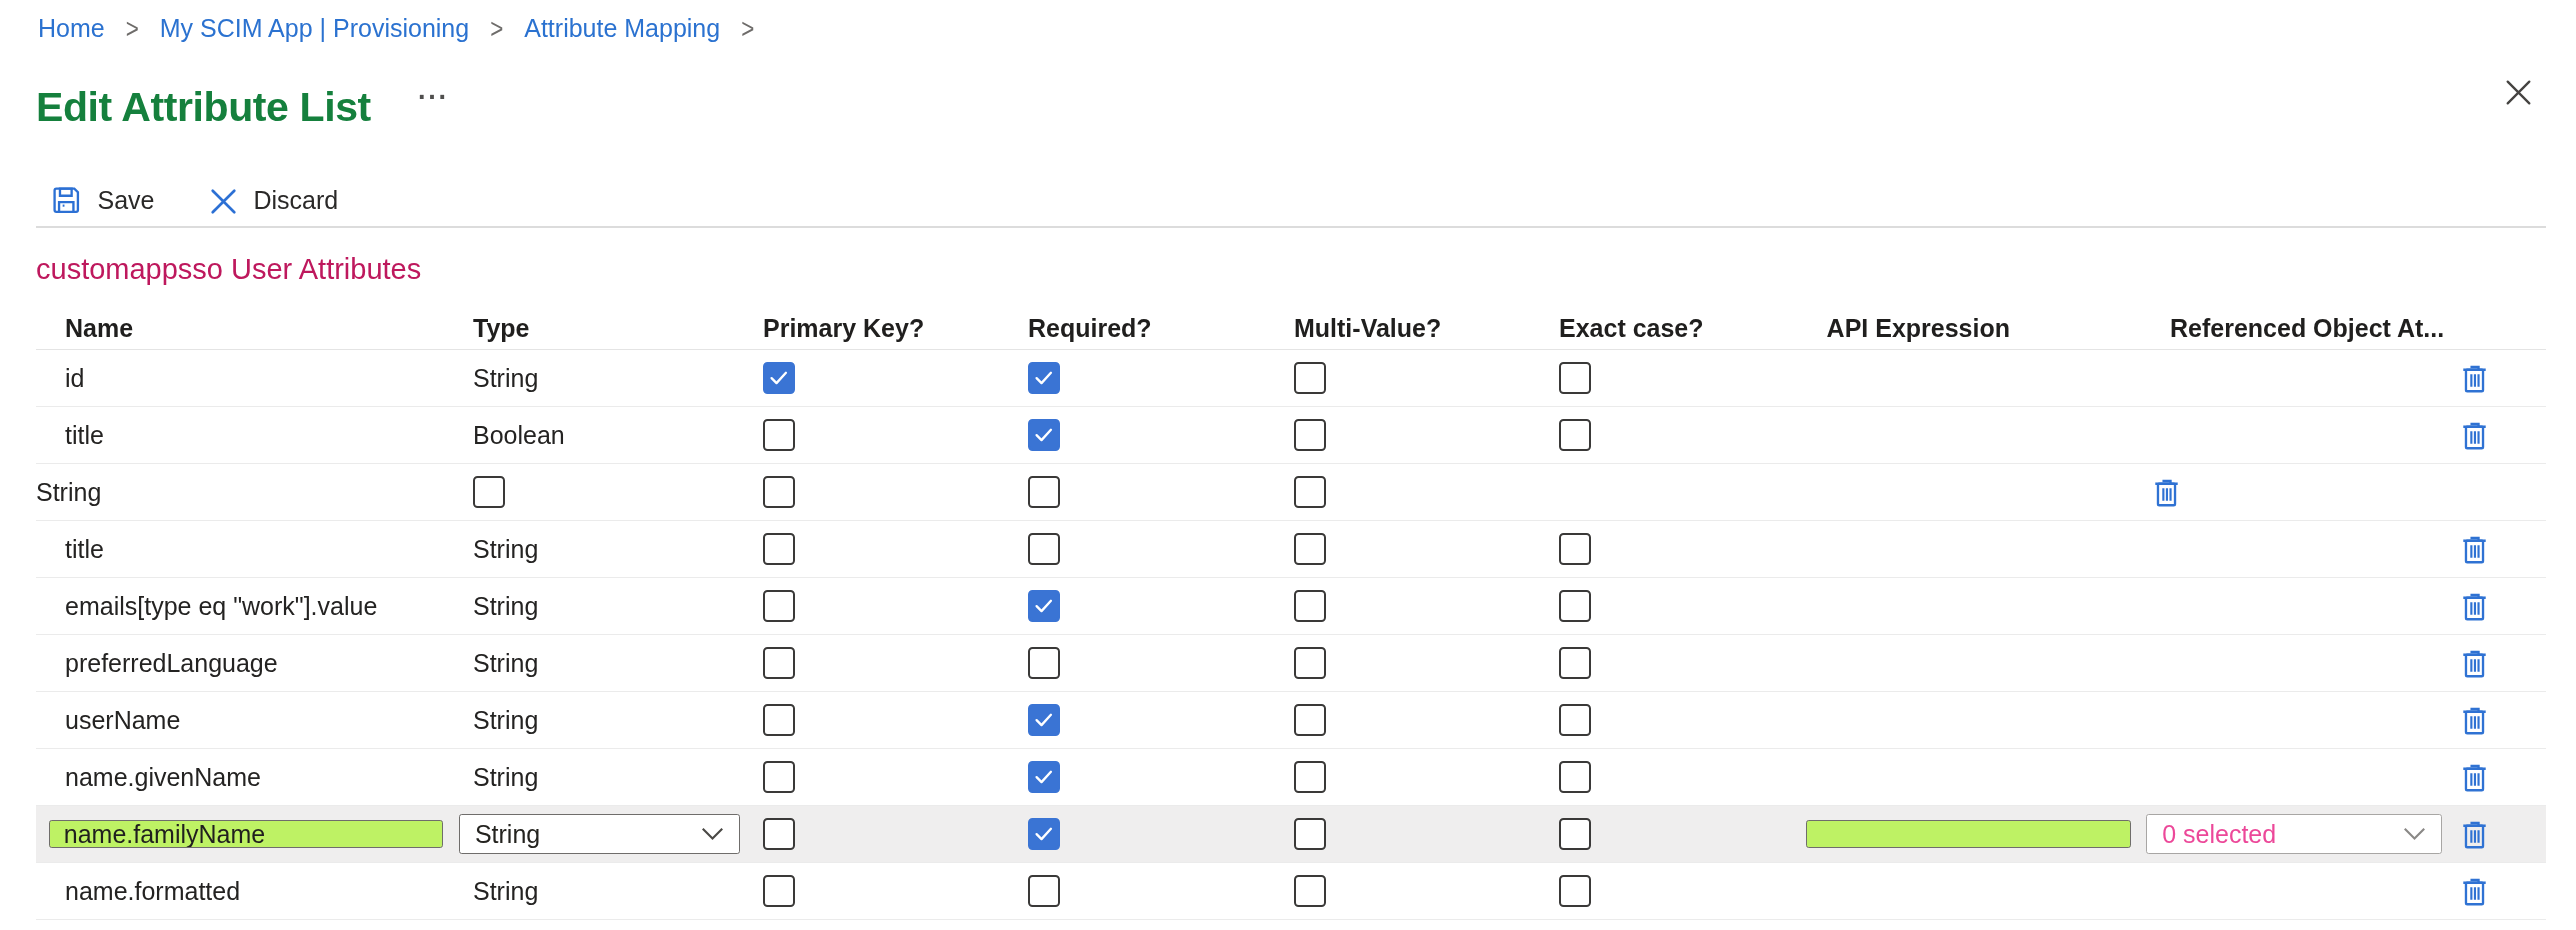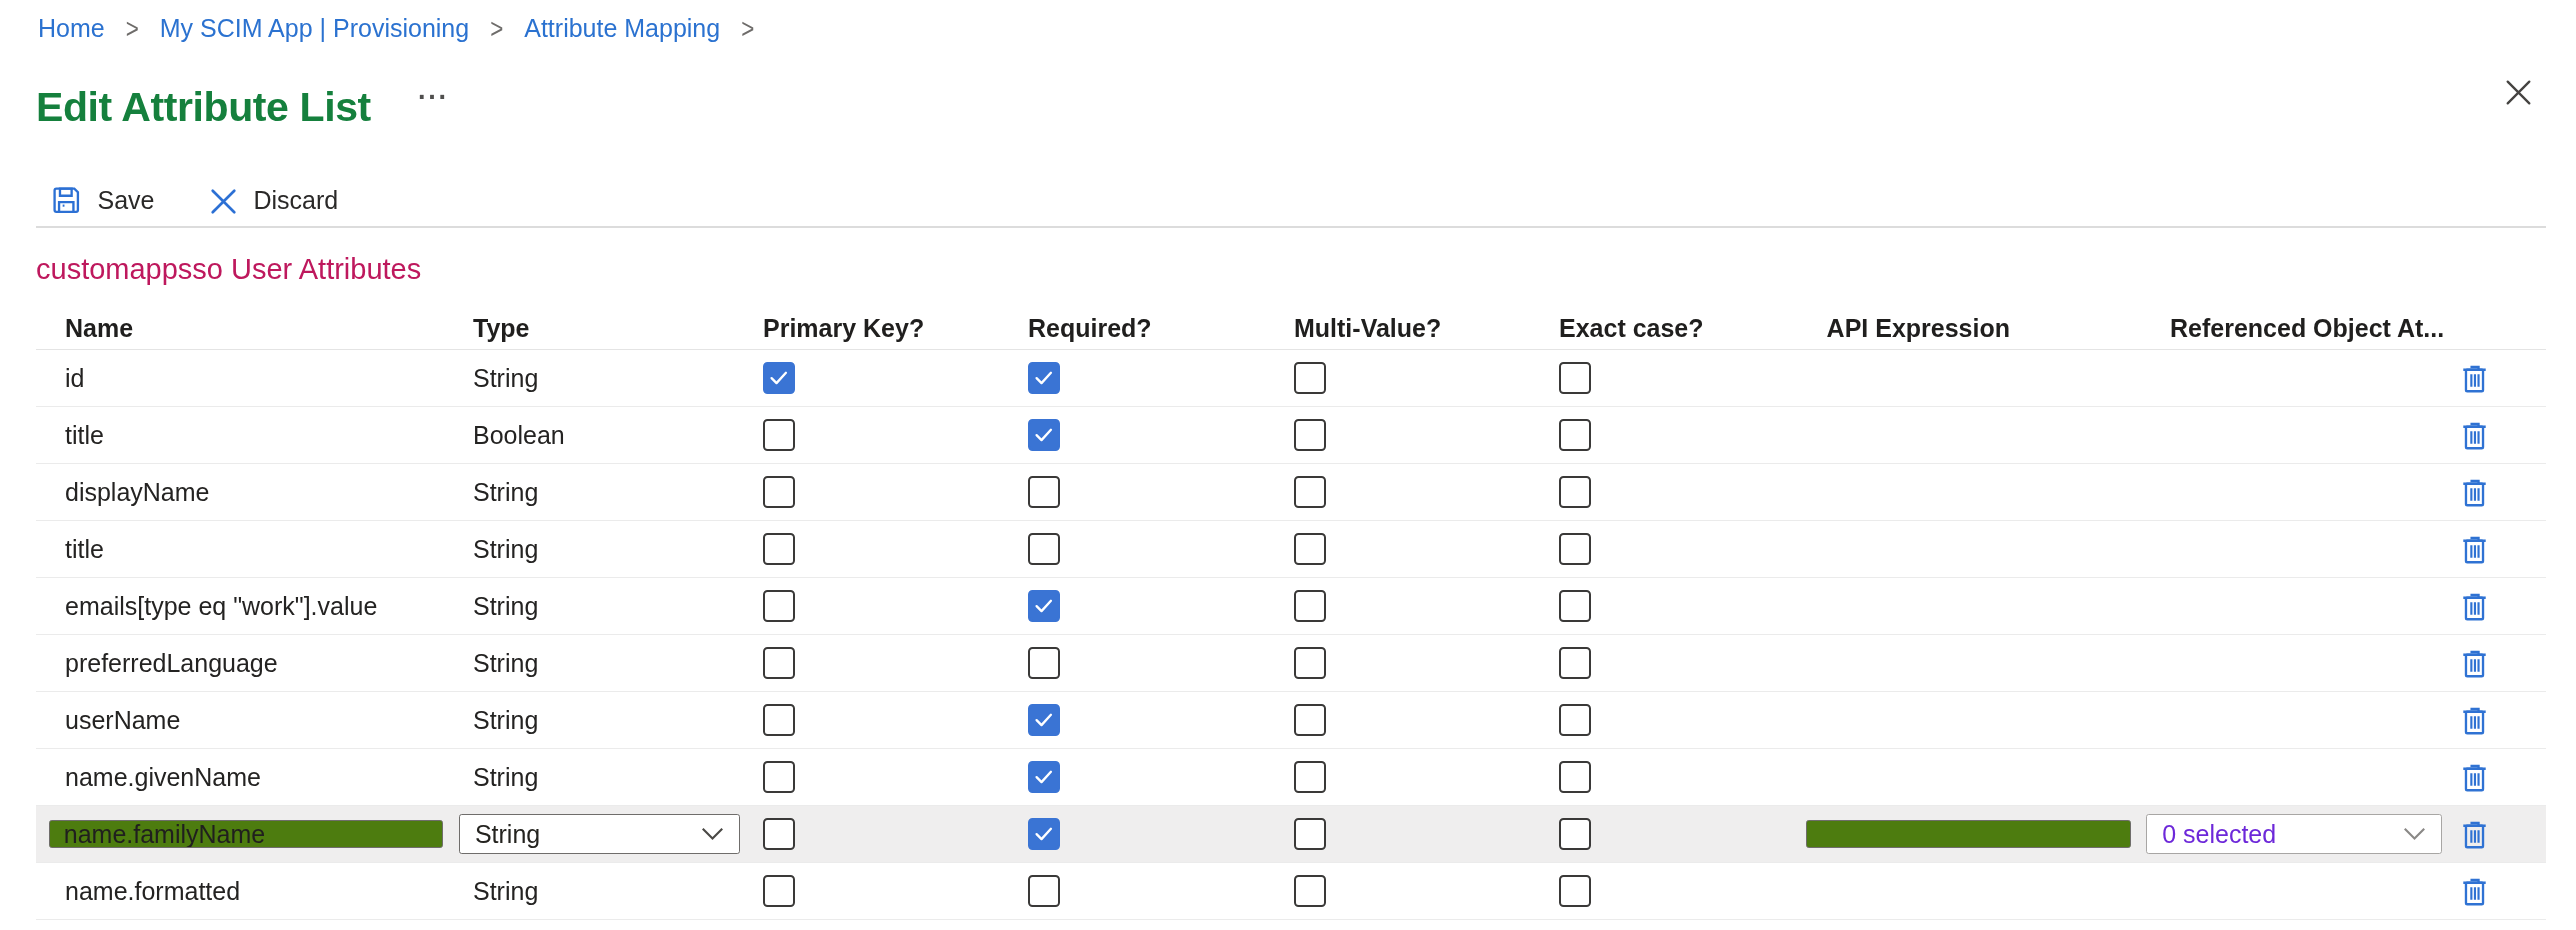--- a/index.html
+++ b/index.html
@@ -48,28 +48,28 @@
   
   .checkbox{width:32px;height:32px;box-sizing:border-box;border:2.7px solid #3a3938;border-radius:4.5px;background:#fff;cursor:pointer;display:flex;align-items:center;justify-content:center;}
   .checkbox svg{display:none;}
   .checkbox.checked{background:var(--check);border-color:var(--check);}
   .checkbox.checked svg{display:block;}
 
   
   .trash-btn{margin-left:6.3px;width:29px;height:32px;cursor:pointer;display:flex;align-items:center;justify-content:center;}
 
   
-  .text-input{height:28px;box-sizing:border-box;border:1.8px solid #6f6d6b;border-radius:2.7px;background:#4d7c0f;
+  .text-input{height:28px;box-sizing:border-box;border:1.8px solid #6f6d6b;border-radius:2.7px;background:#bef264;
     font-family:"Liberation Sans",sans-serif;font-size:25px;color:#201f1e;padding:0 13.4px;outline:none;}
   .name-input{width:394px;margin-left:13.4px;}
   .api-input{width:325px;}
   .fake-select{height:40px;box-sizing:border-box;border:1.8px solid #6f6d6b;border-radius:2.7px;background:#fff;
     display:flex;align-items:center;justify-content:space-between;padding:0 15.2px;font-size:25px;color:#24231f;cursor:pointer;}
   .type-select{width:281px;margin-left:-14.3px;}
-  .ref-select{width:296px;border-color:#a8a6a4;color:#6d28d9;}
+  .ref-select{width:296px;border-color:#a8a6a4;color:#ec4899;}
 
   .icon{flex:0 0 auto;display:block;}
 </style>
 </head>
 <body style="--link: #2b72d0; --accent: #2e71d2; --check: #3a74d4; --editbg: #efeeee; --rowline: #ebebeb;">
 
 <nav class="breadcrumb">
     <span class="crumb">Home</span>
     <span class="crumb-sep">&gt;</span>
     <span class="crumb">My SCIM App | Provisioning</span>
@@ -192,21 +192,20 @@
       <svg width="27" height="30.5" viewBox="0 0 30 34">
         <path d="M10.5 4.5 H19.5 V7" fill="none" stroke="#2f72d3" stroke-width="2.6"></path>
         <path d="M2.5 7.5 H27.5" stroke="#2f72d3" stroke-width="2.8"></path>
         <rect x="5.5" y="7.5" width="19" height="24" rx="1.5" fill="none" stroke="#2f72d3" stroke-width="2.6"></rect>
         <path d="M11.5 12.5 V26.5 M15.5 12.5 V26.5 M19.5 12.5 V26.5" stroke="#2f72d3" stroke-width="2.4"></path>
       </svg>
     </span>
         </div>
   </div>
       <div class="grid-row data-row">
-    <div class="cell-name">displayName</div>
     <div>String</div>
     <div>
           <span class="checkbox">
       
     </span>
         </div>
     <div>
           <span class="checkbox">
       
     </span>

